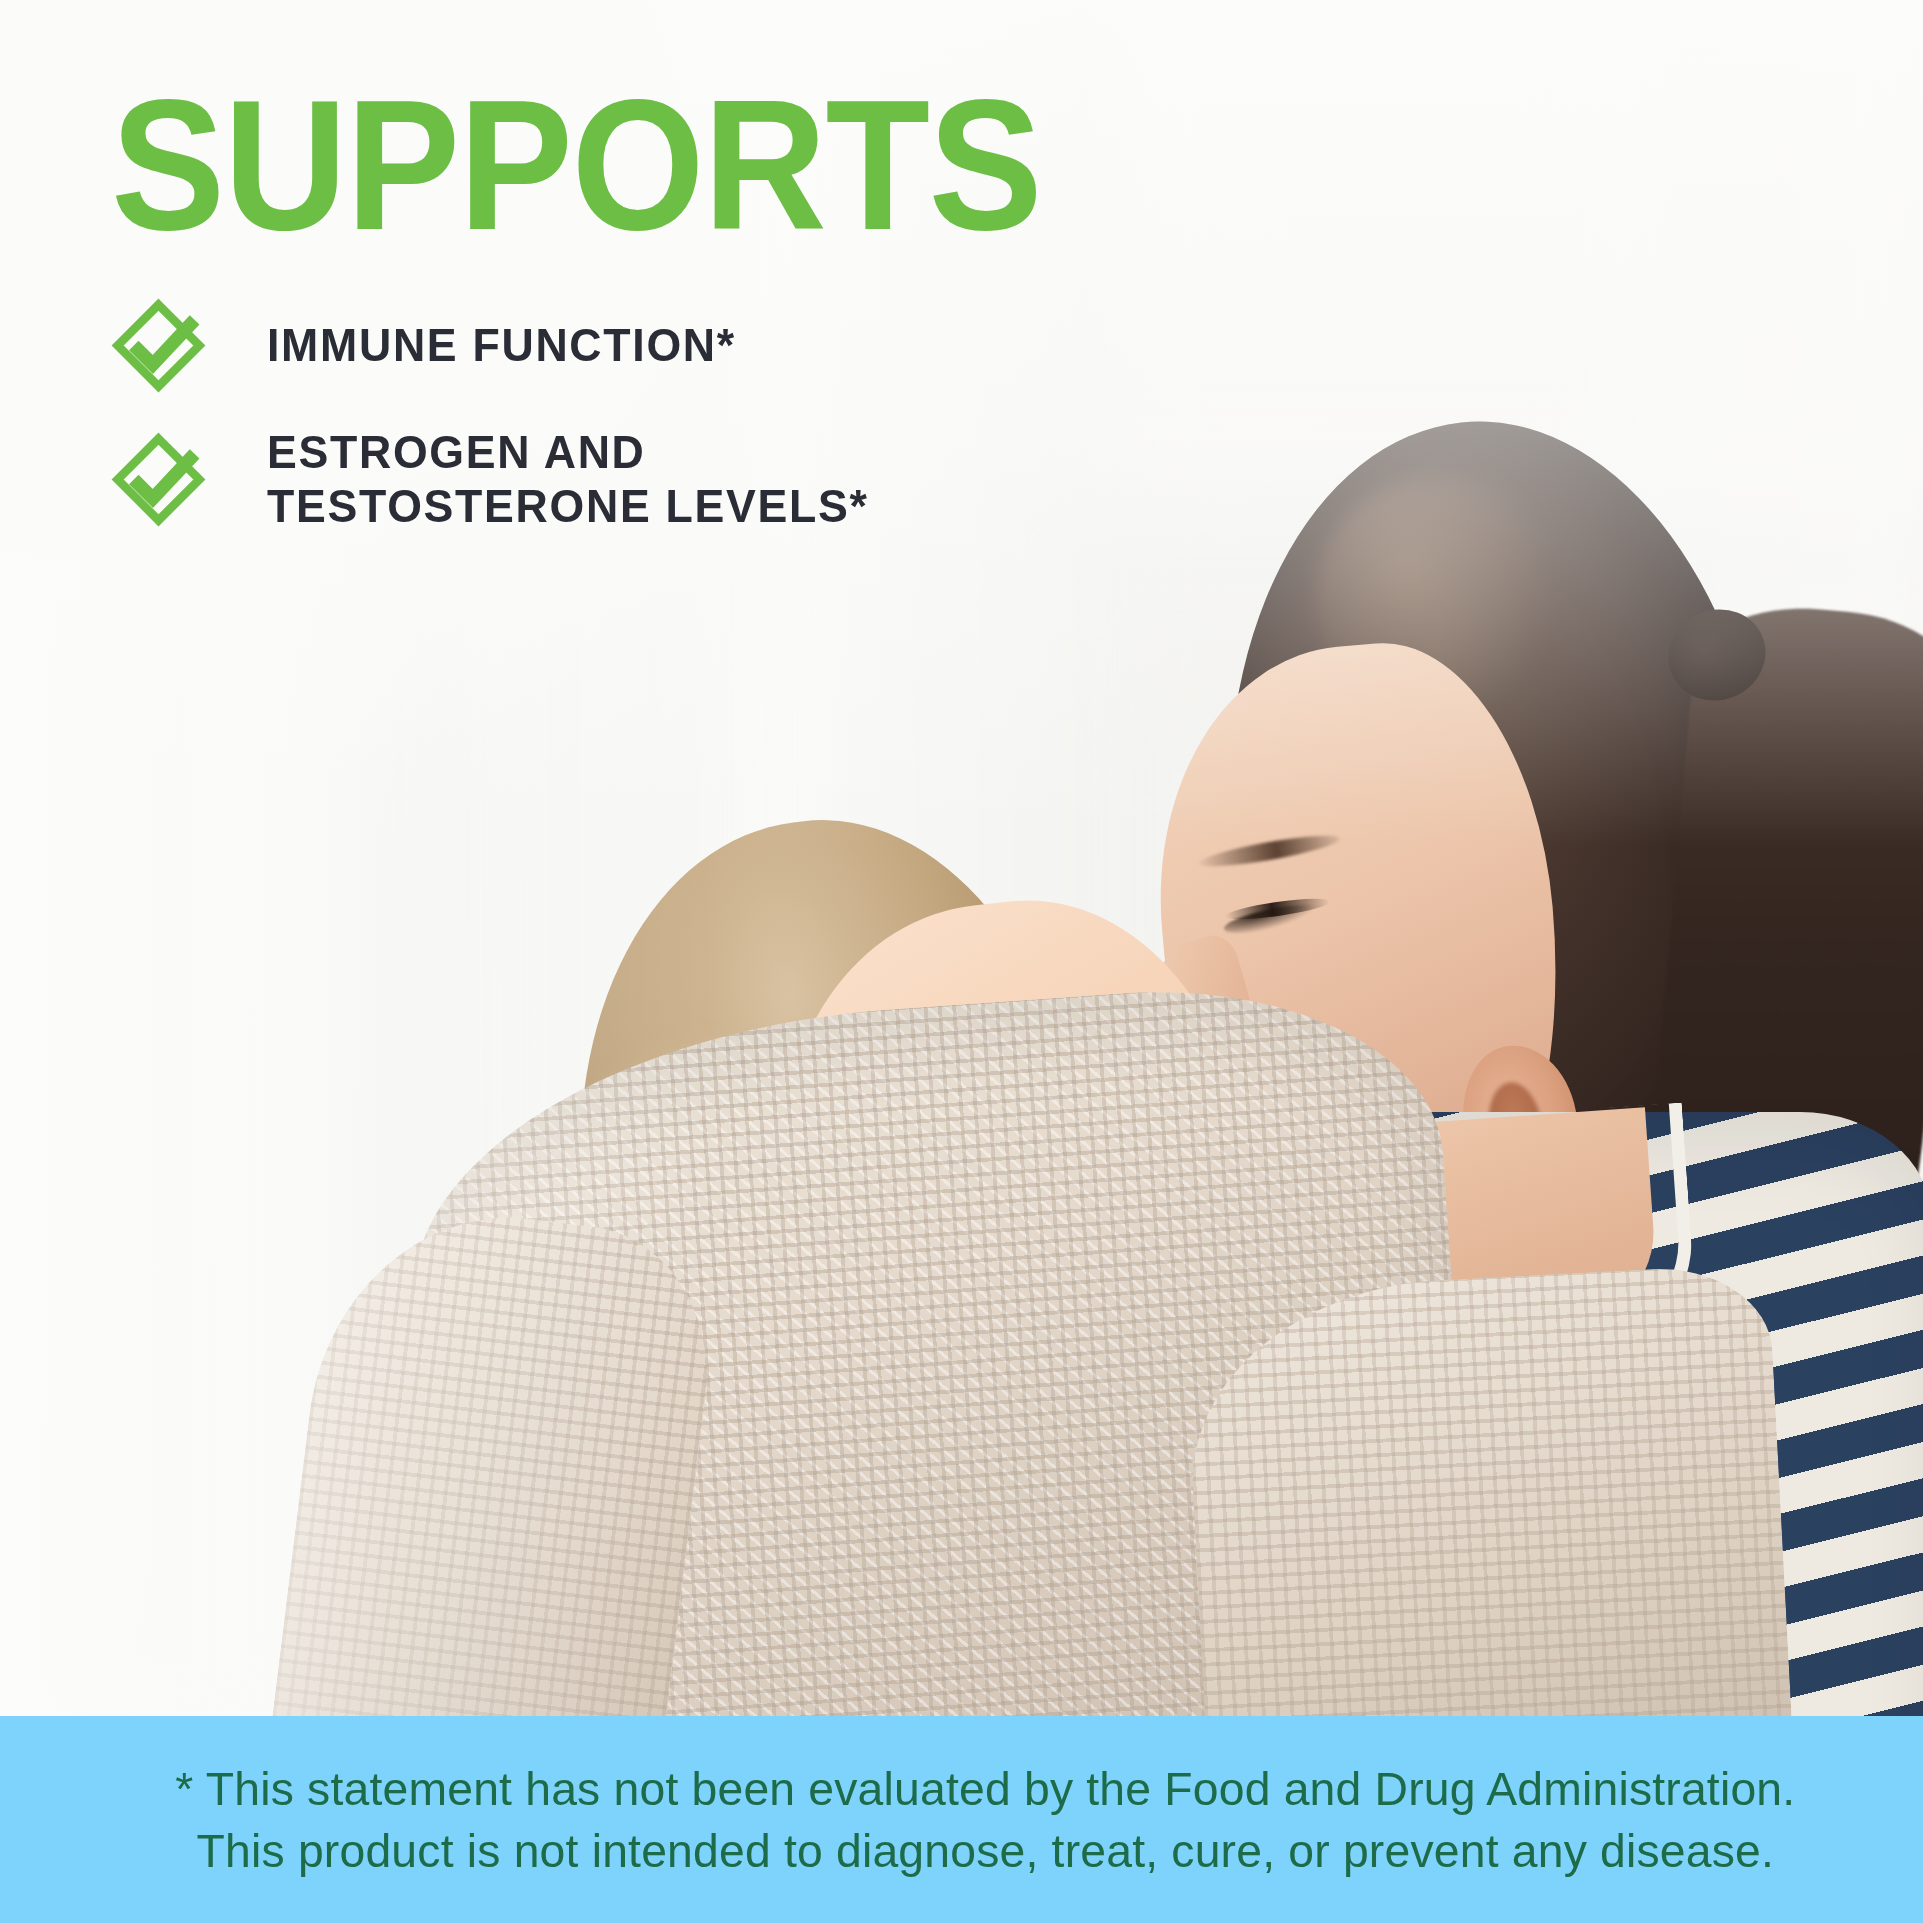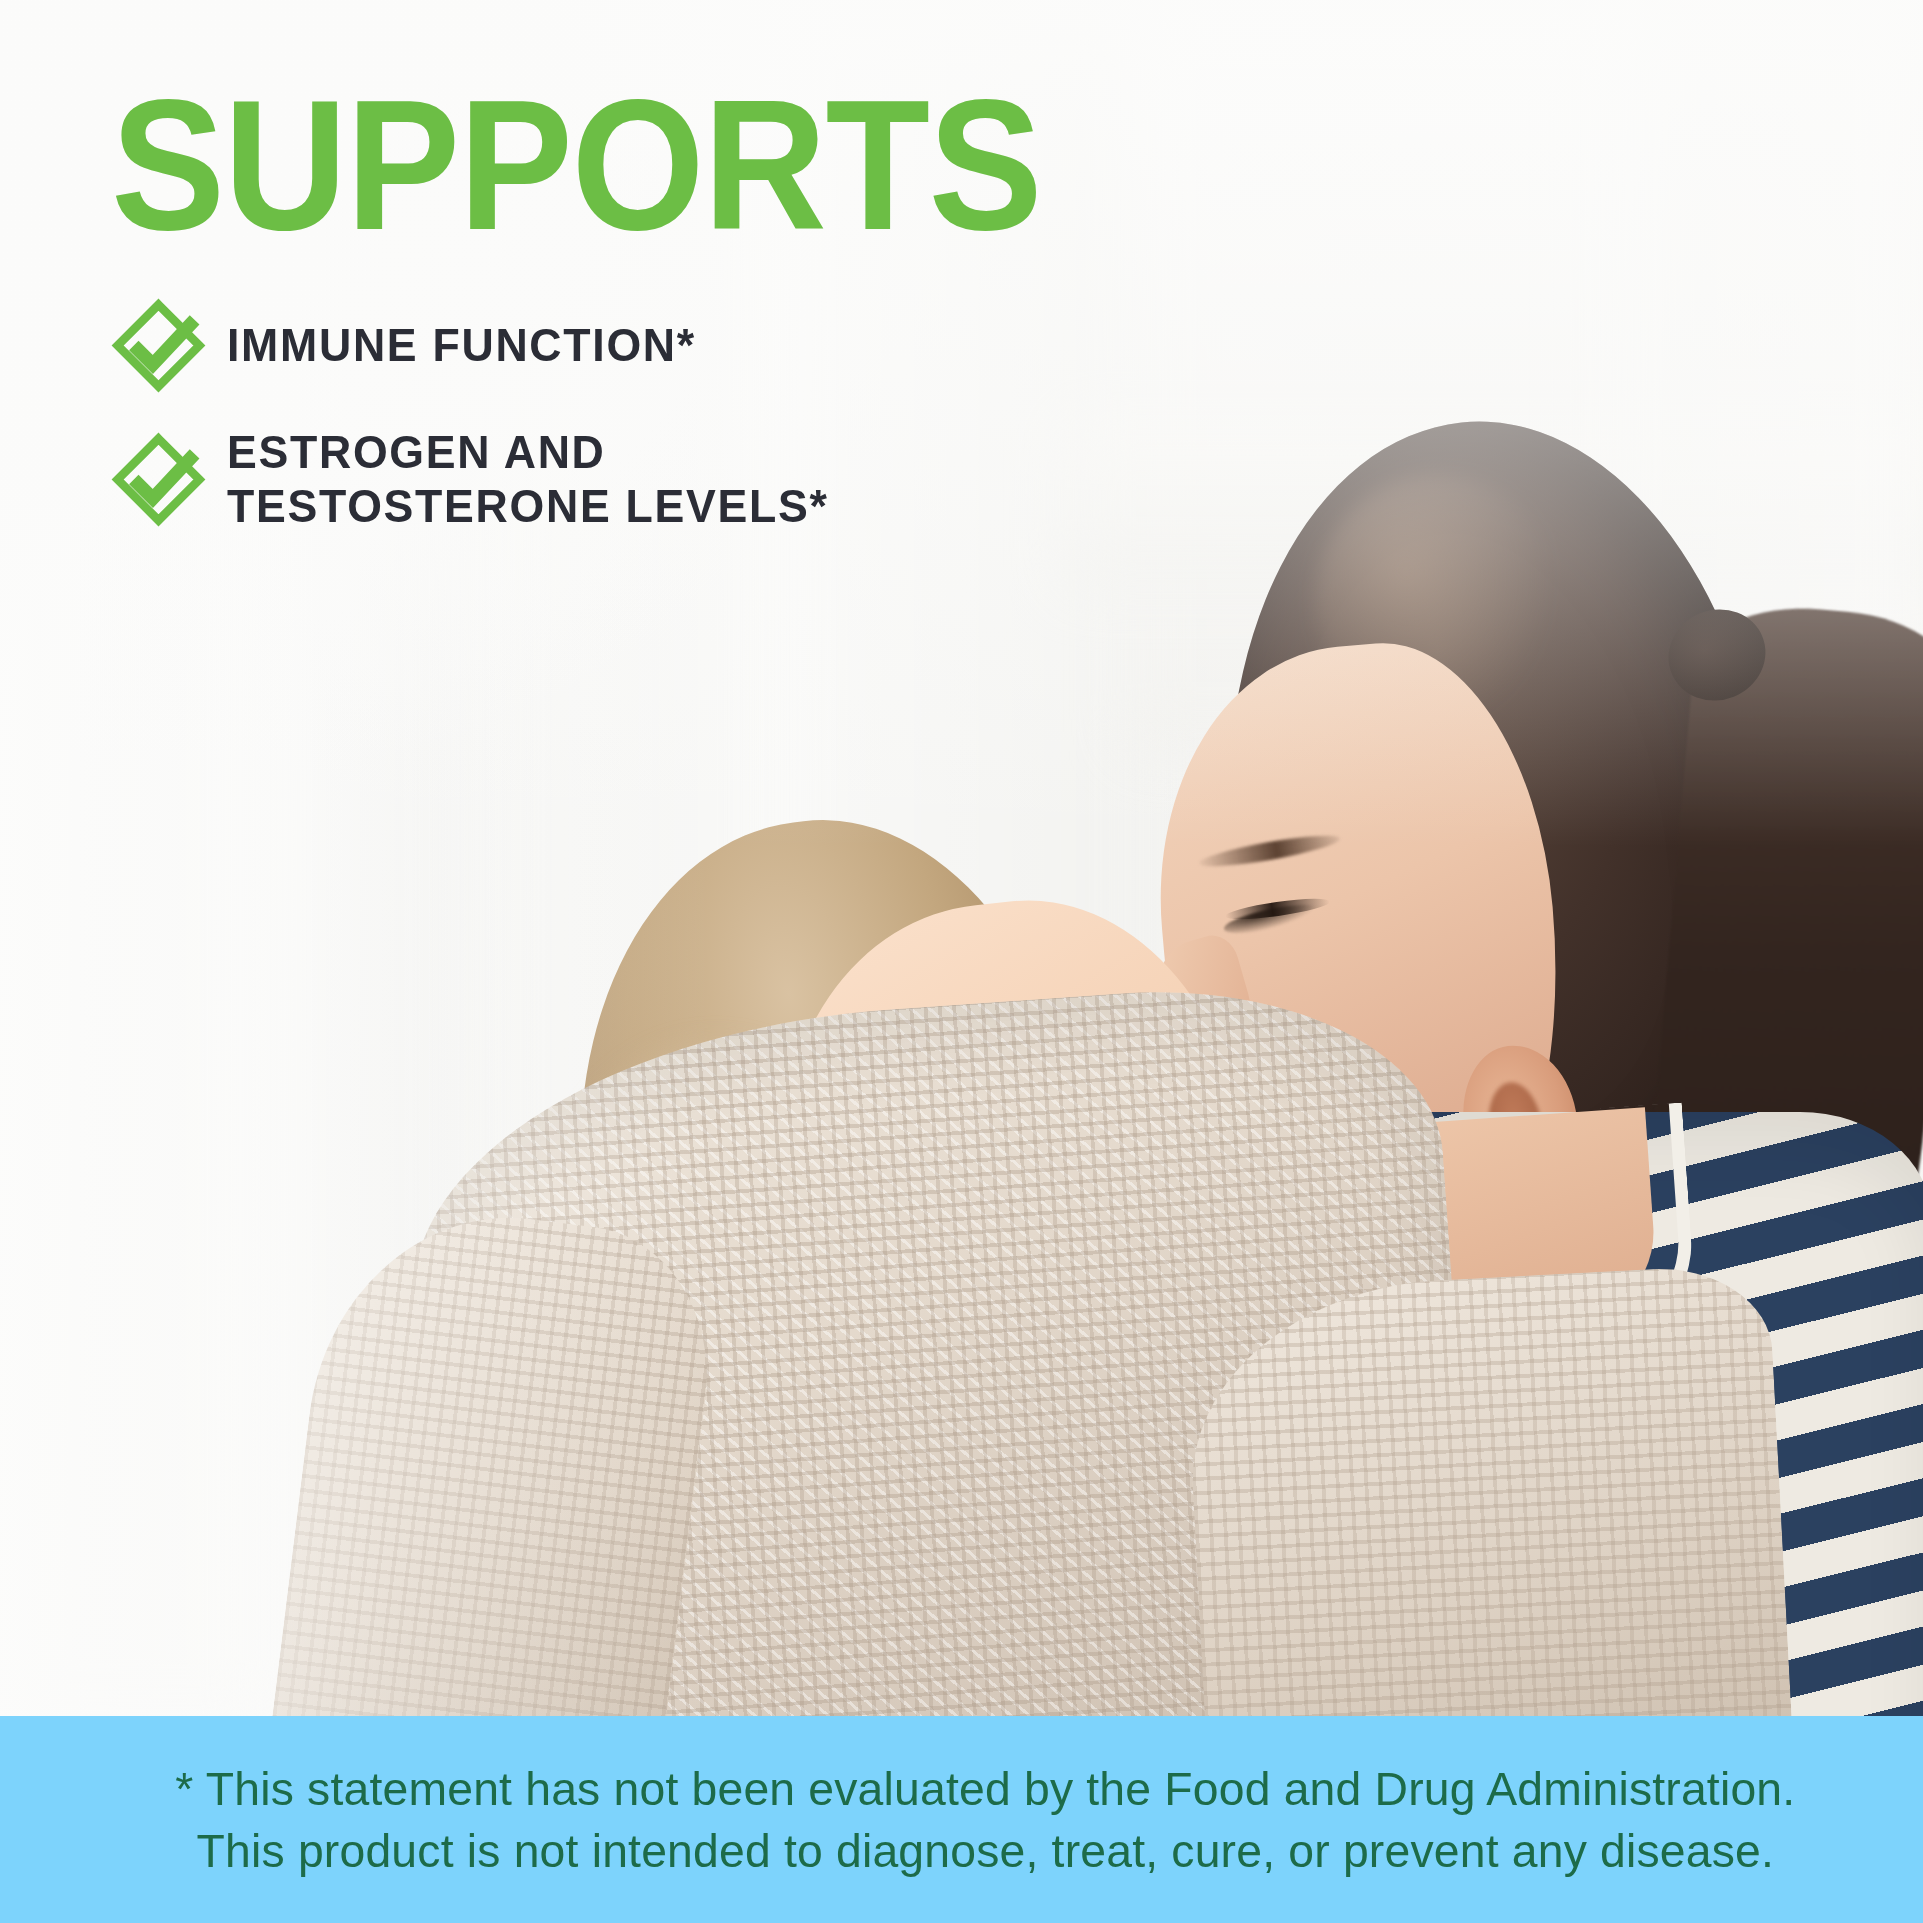--- a/index.html
+++ b/index.html
@@ -472,20 +472,21 @@
   .benefits {
     margin: 56px 0 0 0;
     padding: 0;
     list-style: none;
   }
   .benefit {
     display: flex;
     align-items: center;
     margin-bottom: 32px;
     min-height: 95px;
+    gap: 40px;
   }
   .benefit:last-child { margin-bottom: 0; }
 
   .check-icon {
     flex: 0 0 auto;
     width: 95px;
     height: 95px;
     margin-right: 21px;
   }
   .check-icon svg { display: block; width: 95px; height: 95px; }

